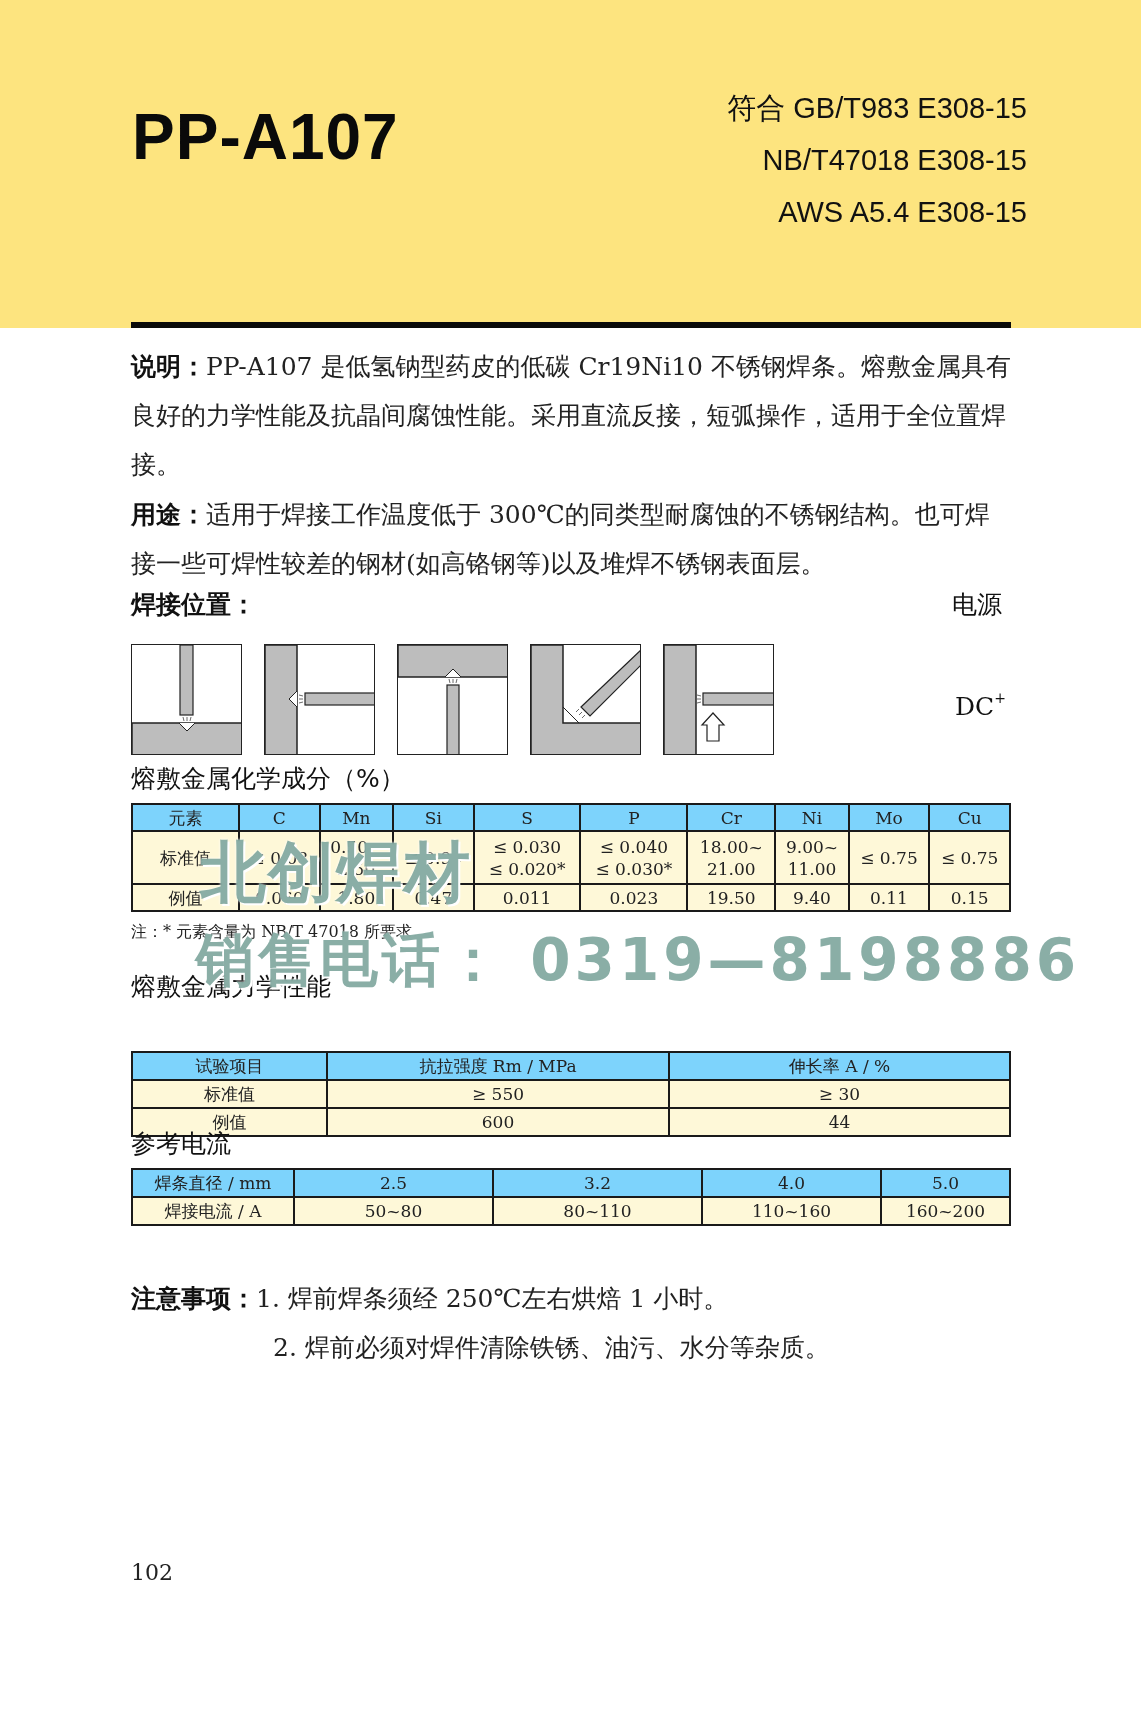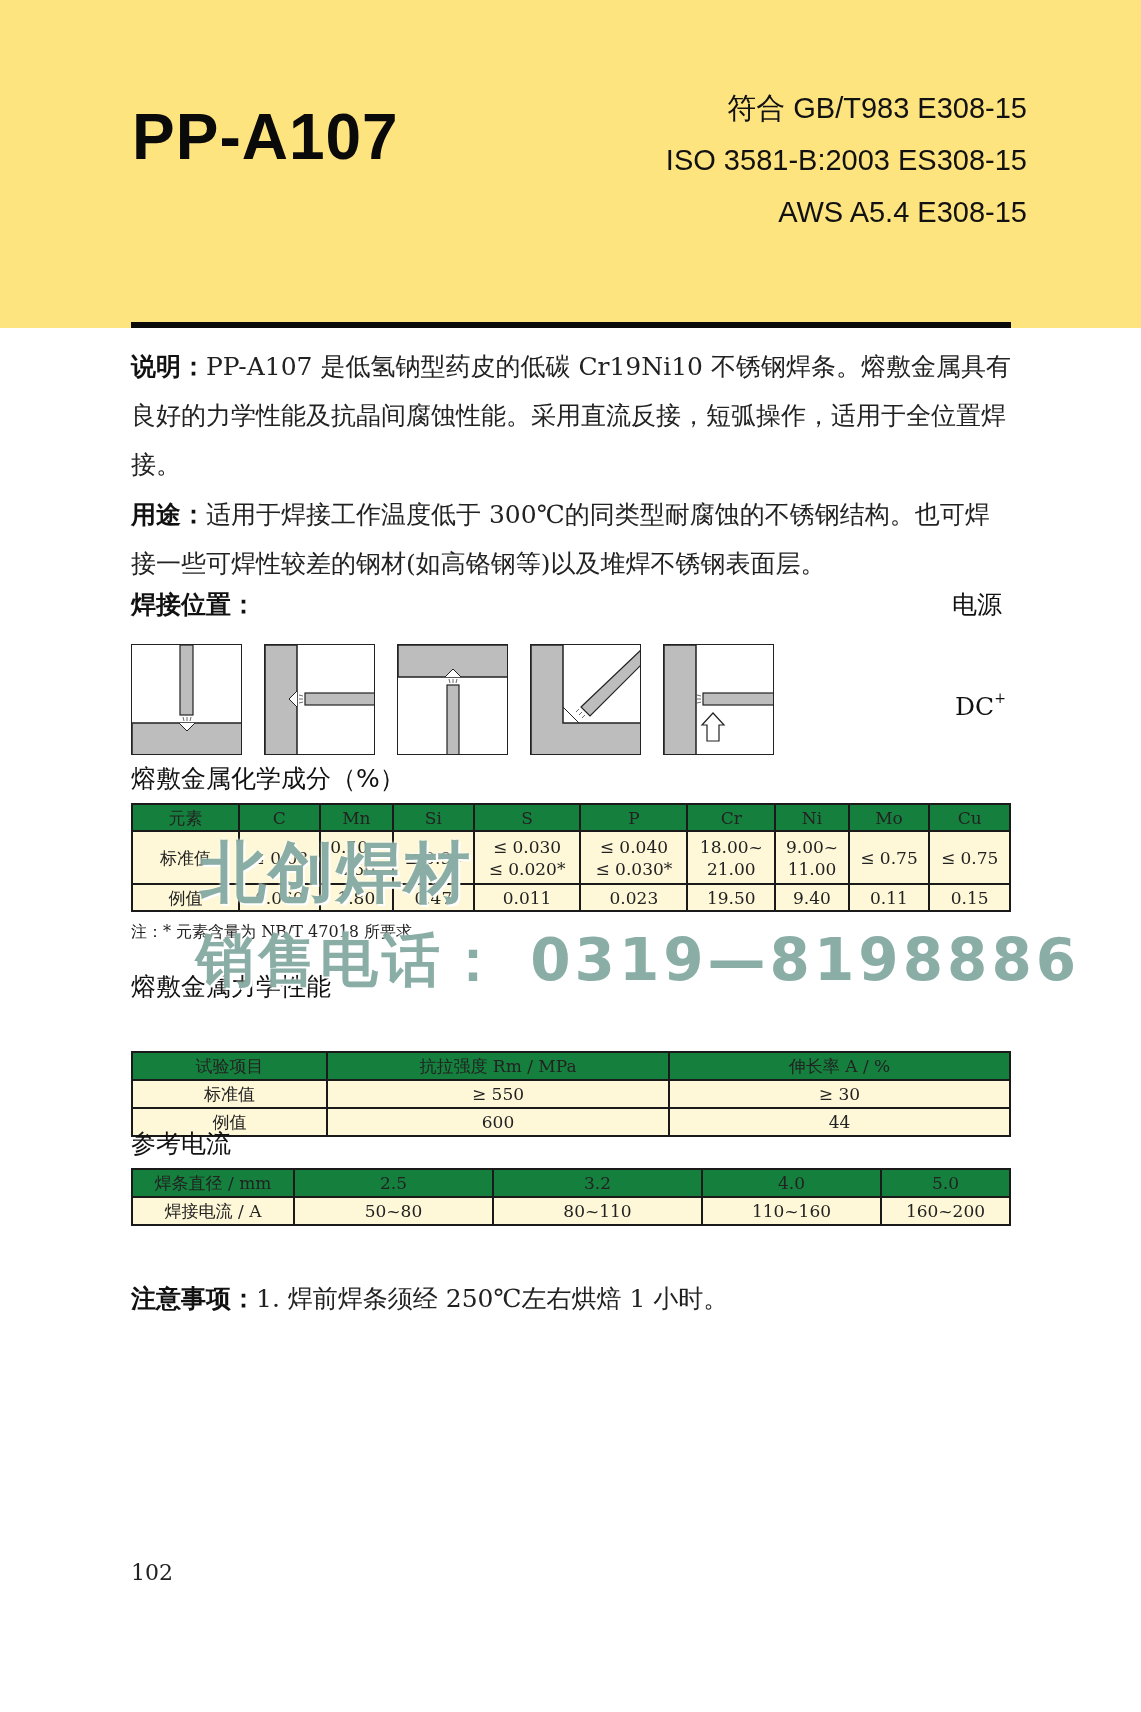--- a/index.html
+++ b/index.html
@@ -22,21 +22,21 @@
   .dc-label sup { font-size: 14px; vertical-align: 12px; }
 
   .diagrams { position: absolute; left: 131px; top: 644px; display: flex; gap: 22px; }
   .diagram { width: 111px; height: 111px; border: 1.5px solid #222; background: #fff; position: relative; overflow: hidden; }
   .diagram svg { position: absolute; left: 0; top: 0; }
 
   .section-title { position: absolute; left: 131px; font-family: "DejaVu Sans", sans-serif; font-size: 25px; color: #111; }
 
   table.spec { position: absolute; border-collapse: collapse; font-size: 17px; color: #222; }
   table.spec td { border: 2px solid #1a1a1a; text-align: center; padding: 0; line-height: 22px; }
-  table.spec tr.head td { background: #15803d; }
+  table.spec tr.head td { background: #7dd3fc; }
   table.spec tr.body td { background: #fef8d8; }
 
   .chem { left: 131px; top: 803px; width: 880px; }
   .chem tr.head td { height: 27px; }
   .chem tr.r1 td { height: 53px; }
   .chem tr.r2 td { height: 27px; }
   .note { position: absolute; left: 131px; top: 922px; font-size: 16px; color: #222; }
 
   .mech { left: 131px; top: 1011px; width: 880px; margin-top: 40px; }
   .mech td { height: 28px; }
@@ -53,21 +53,21 @@
   .wm1 { left: 200px; top: 828px; font-size: 66px; letter-spacing: 2px; }
   .wm2 { left: 196px; top: 922px; font-size: 58px; letter-spacing: 4px; }
 </style>
 </head>
 <body>
 
 <div class="header-band"></div>
 <div class="product-title">PP-A107</div>
 <div class="standards">
   <div>符合 GB/T983 E308-15</div>
-  <div>ISO 3581-B:2003 ES308-15</div>
+  <div>NB/T47018 E308-15</div>
   <div>AWS A5.4 E308-15</div>
 </div>
 <div class="divider"></div>
 
 <div class="para p1">
   <span class="lead">说明：</span><span>PP-A107 是低氢钠型药皮的低碳 Cr19Ni10 不锈钢焊条。熔敷金属具有良好的力学性能及抗晶间腐蚀性能。采用直流反接，短弧操作，适用于全位置焊接。</span>
 </div>
 <div class="para p2">
   <span class="lead">用途：</span><span>适用于焊接工作温度低于 300℃的同类型耐腐蚀的不锈钢结构。也可焊接一些可焊性较差的钢材(如高铬钢等)以及堆焊不锈钢表面层。</span>
 </div>
@@ -221,18 +221,19 @@
     <td>50~80</td>
     <td>80~110</td>
     <td>110~160</td>
     <td>160~200</td>
   </tr>
 </tbody>
   </table>
 
 <div class="caution">
   <div><span class="lead">注意事项：</span><span>1. 焊前焊条须经 250℃左右烘焙 1 小时。</span></div>
+  <div class="item2">2. 焊前必须对焊件清除铁锈、油污、水分等杂质。</div>
 </div>
 
 <div class="page-num">102</div>
 
 <div class="watermark wm1">北创焊材</div>
 <div class="watermark wm2">销售电话： 0319—8198886</div>
 
 </body></html>

